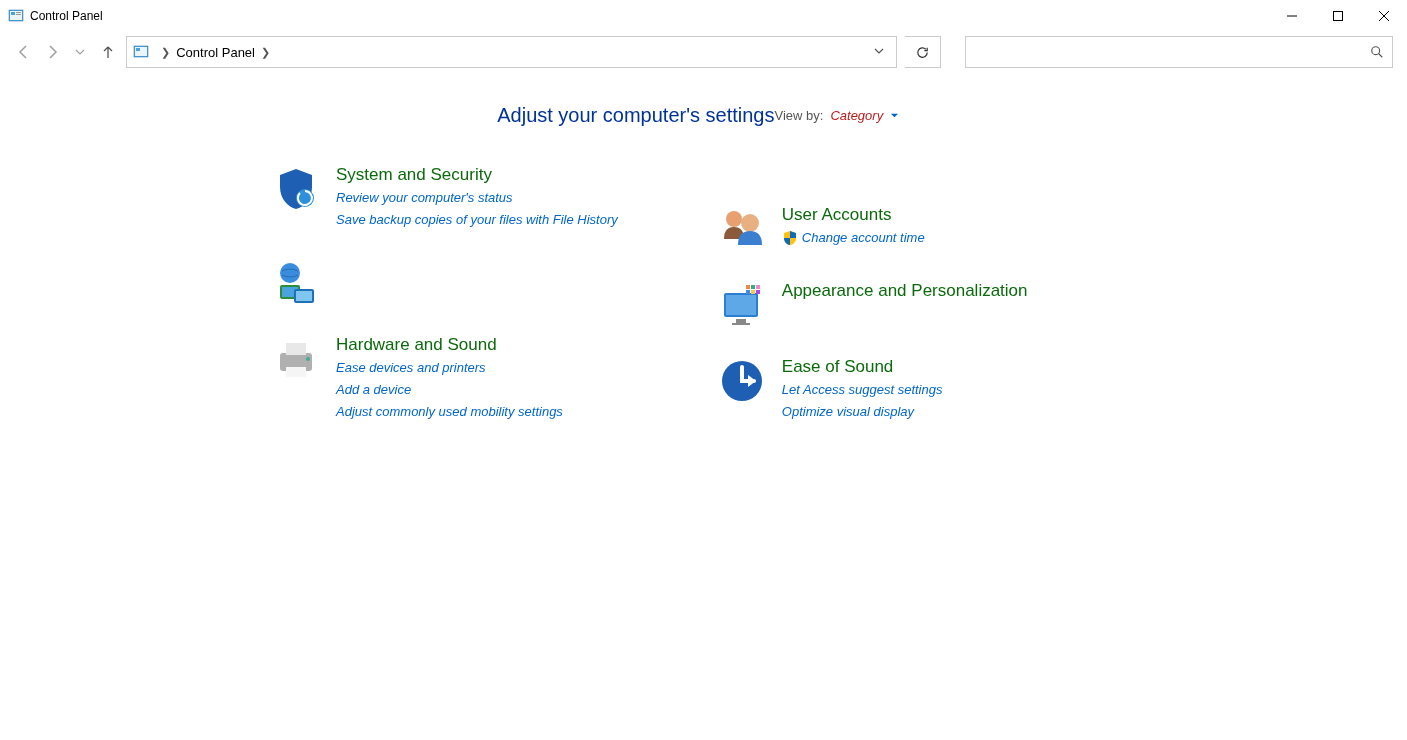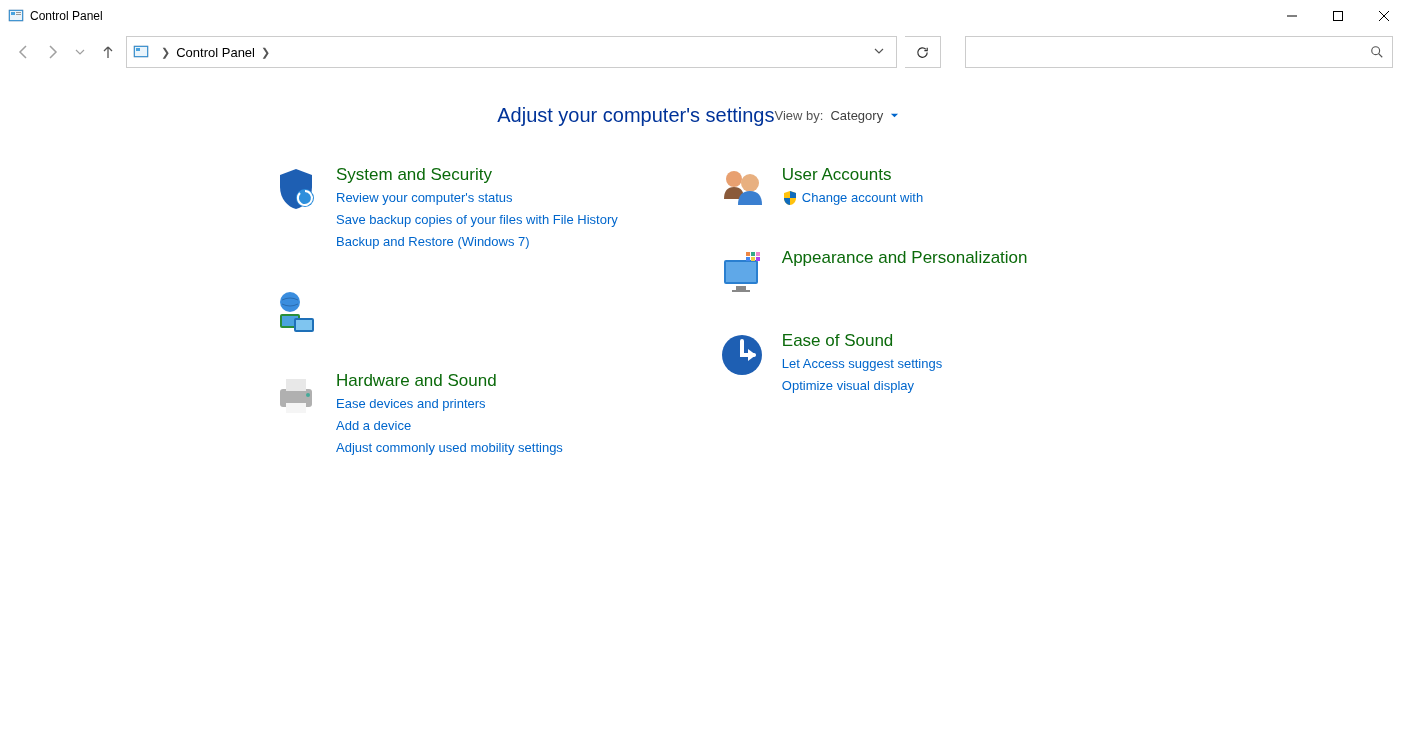--- a/index.html
+++ b/index.html
@@ -28,29 +28,29 @@
 .refresh-box { width: 36px; height: 32px; border: 1px solid #ccc; border-left: none; display: flex; align-items: center; justify-content: center; color: #333; }
 .search-box { width: 428px; height: 32px; border: 1px solid #ccc; margin-left: 16px; display: flex; align-items: center; padding: 0 8px; }
 .search-input { flex: 1; border: none; outline: none; font-size: 13px; background: transparent; }
 .search-icon { color: #555; }
 
 
 .content { padding: 32px 0 0 0; }
 .content-header { display: flex; justify-content: center; align-items: center; padding: 0 0 0 268px; margin-bottom: 34px; max-width: 1128px; }
 .main-heading { font-size: 20px; font-weight: 400; color: #003399; }
 .viewby { font-size: 13px; color: #555; display: flex; align-items: center; gap: 7px; }
-.viewby-link { color: #404040; }
+.viewby-link { color: #b91c1c; font-style: italic; }
 
 .categories { display: flex; padding-left: 268px; gap: 92px; }
-.col { display: flex; flex-direction: column; gap: 27px; }
+.col { display: flex; flex-direction: column; gap: 20px; justify-content: flex-end; }
 .category { display: flex; gap: 16px; padding: 4px; }
 .cat-icon { width: 48px; height: 48px; flex-shrink: 0; }
 .cat-text { display: flex; flex-direction: column; }
 .cat-title { font-size: 17px; color: #0b6a0b; font-weight: 400; margin-bottom: 2px; }
-.cat-link { font-size: 13px; color: #0066cc; line-height: 1.7; display: flex; align-items: center; gap: 4px; }
+.cat-link { font-size: 13px; color: #0066cc; line-height: 1.7; display: flex; align-items: center; gap: 4px; font-style: italic; }
 
 .highlight-box { border: 2px solid #e60000; padding: 6px 4px 10px 4px; margin: -6px -4px -10px -8px; }
 .highlight-box .category { padding-left: 8px; }
 
 .shield-mini { width: 16px; height: 16px; display: inline-block; }
 </style>
 </head>
 <body>
 
 <div class="titlebar">
@@ -158,21 +158,20 @@
       <div class="category">
         <svg class="cat-icon" viewBox="0 0 48 48">
           <path d="M24 4 L40 10 L40 22 C40 34 32 42 24 44 C16 42 8 34 8 22 L8 10 Z" fill="#1e5fb3"></path>
           <circle cx="33" cy="33" r="9" fill="#2e8fdc"></circle>
           <path d="M33 26 A7 7 0 1 1 28 28" fill="none" stroke="#fff" stroke-width="2"></path>
         </svg>
         <div class="cat-text">
           <a class="cat-title">System and Security</a>
           <a class="cat-link">Review your computer's status</a>
           <a class="cat-link">Save backup copies of your files with File History</a>
-          <a class="cat-link">Backup and Restore (Windows 7)</a>
         </div>
       </div>
 
       <div class="category">
         <svg class="cat-icon" viewBox="0 0 48 48">
           <circle cx="18" cy="14" r="10" fill="#3a8dde"></circle>
           <path d="M10 12 Q18 8 26 12 M10 16 Q18 20 26 16" fill="none" stroke="#2a6cb0" stroke-width="1"></path>
           <rect x="8" y="26" width="20" height="14" rx="2" fill="#2a8f3a"></rect>
           <rect x="10" y="28" width="16" height="10" fill="#4aa3df"></rect>
           <rect x="22" y="30" width="20" height="14" rx="2" fill="#1e70b8"></rect>
@@ -208,21 +207,21 @@
           <path d="M20 40 Q20 26 32 26 Q44 26 44 40 Z" fill="#3a7fd0"></path>
         </svg>
         <div class="cat-text">
           <a class="cat-title">User Accounts</a>
           <a class="cat-link">
             <svg class="shield-mini" viewBox="0 0 16 16">
               <path d="M8 1 L14 3 L14 8 C14 12 11 15 8 15 C5 15 2 12 2 8 L2 3 Z" fill="#ffc20e"></path>
               <path d="M8 1 L14 3 L14 8 L8 8 Z" fill="#0f6cbd"></path>
               <path d="M2 8 L8 8 L8 15 C5 15 2 12 2 8 Z" fill="#0f6cbd"></path>
             </svg>
-            <span>Change account with</span>
+            <span>Change account time</span>
           </a>
         </div>
       </div>
 
       <div class="category">
         <svg class="cat-icon" viewBox="0 0 48 48">
           <rect x="6" y="12" width="34" height="24" rx="2" fill="#2a7fd0"></rect>
           <rect x="8" y="14" width="30" height="20" fill="#5fa8e8"></rect>
           <rect x="18" y="38" width="10" height="4" fill="#888"></rect>
           <rect x="14" y="42" width="18" height="2" fill="#888"></rect>

